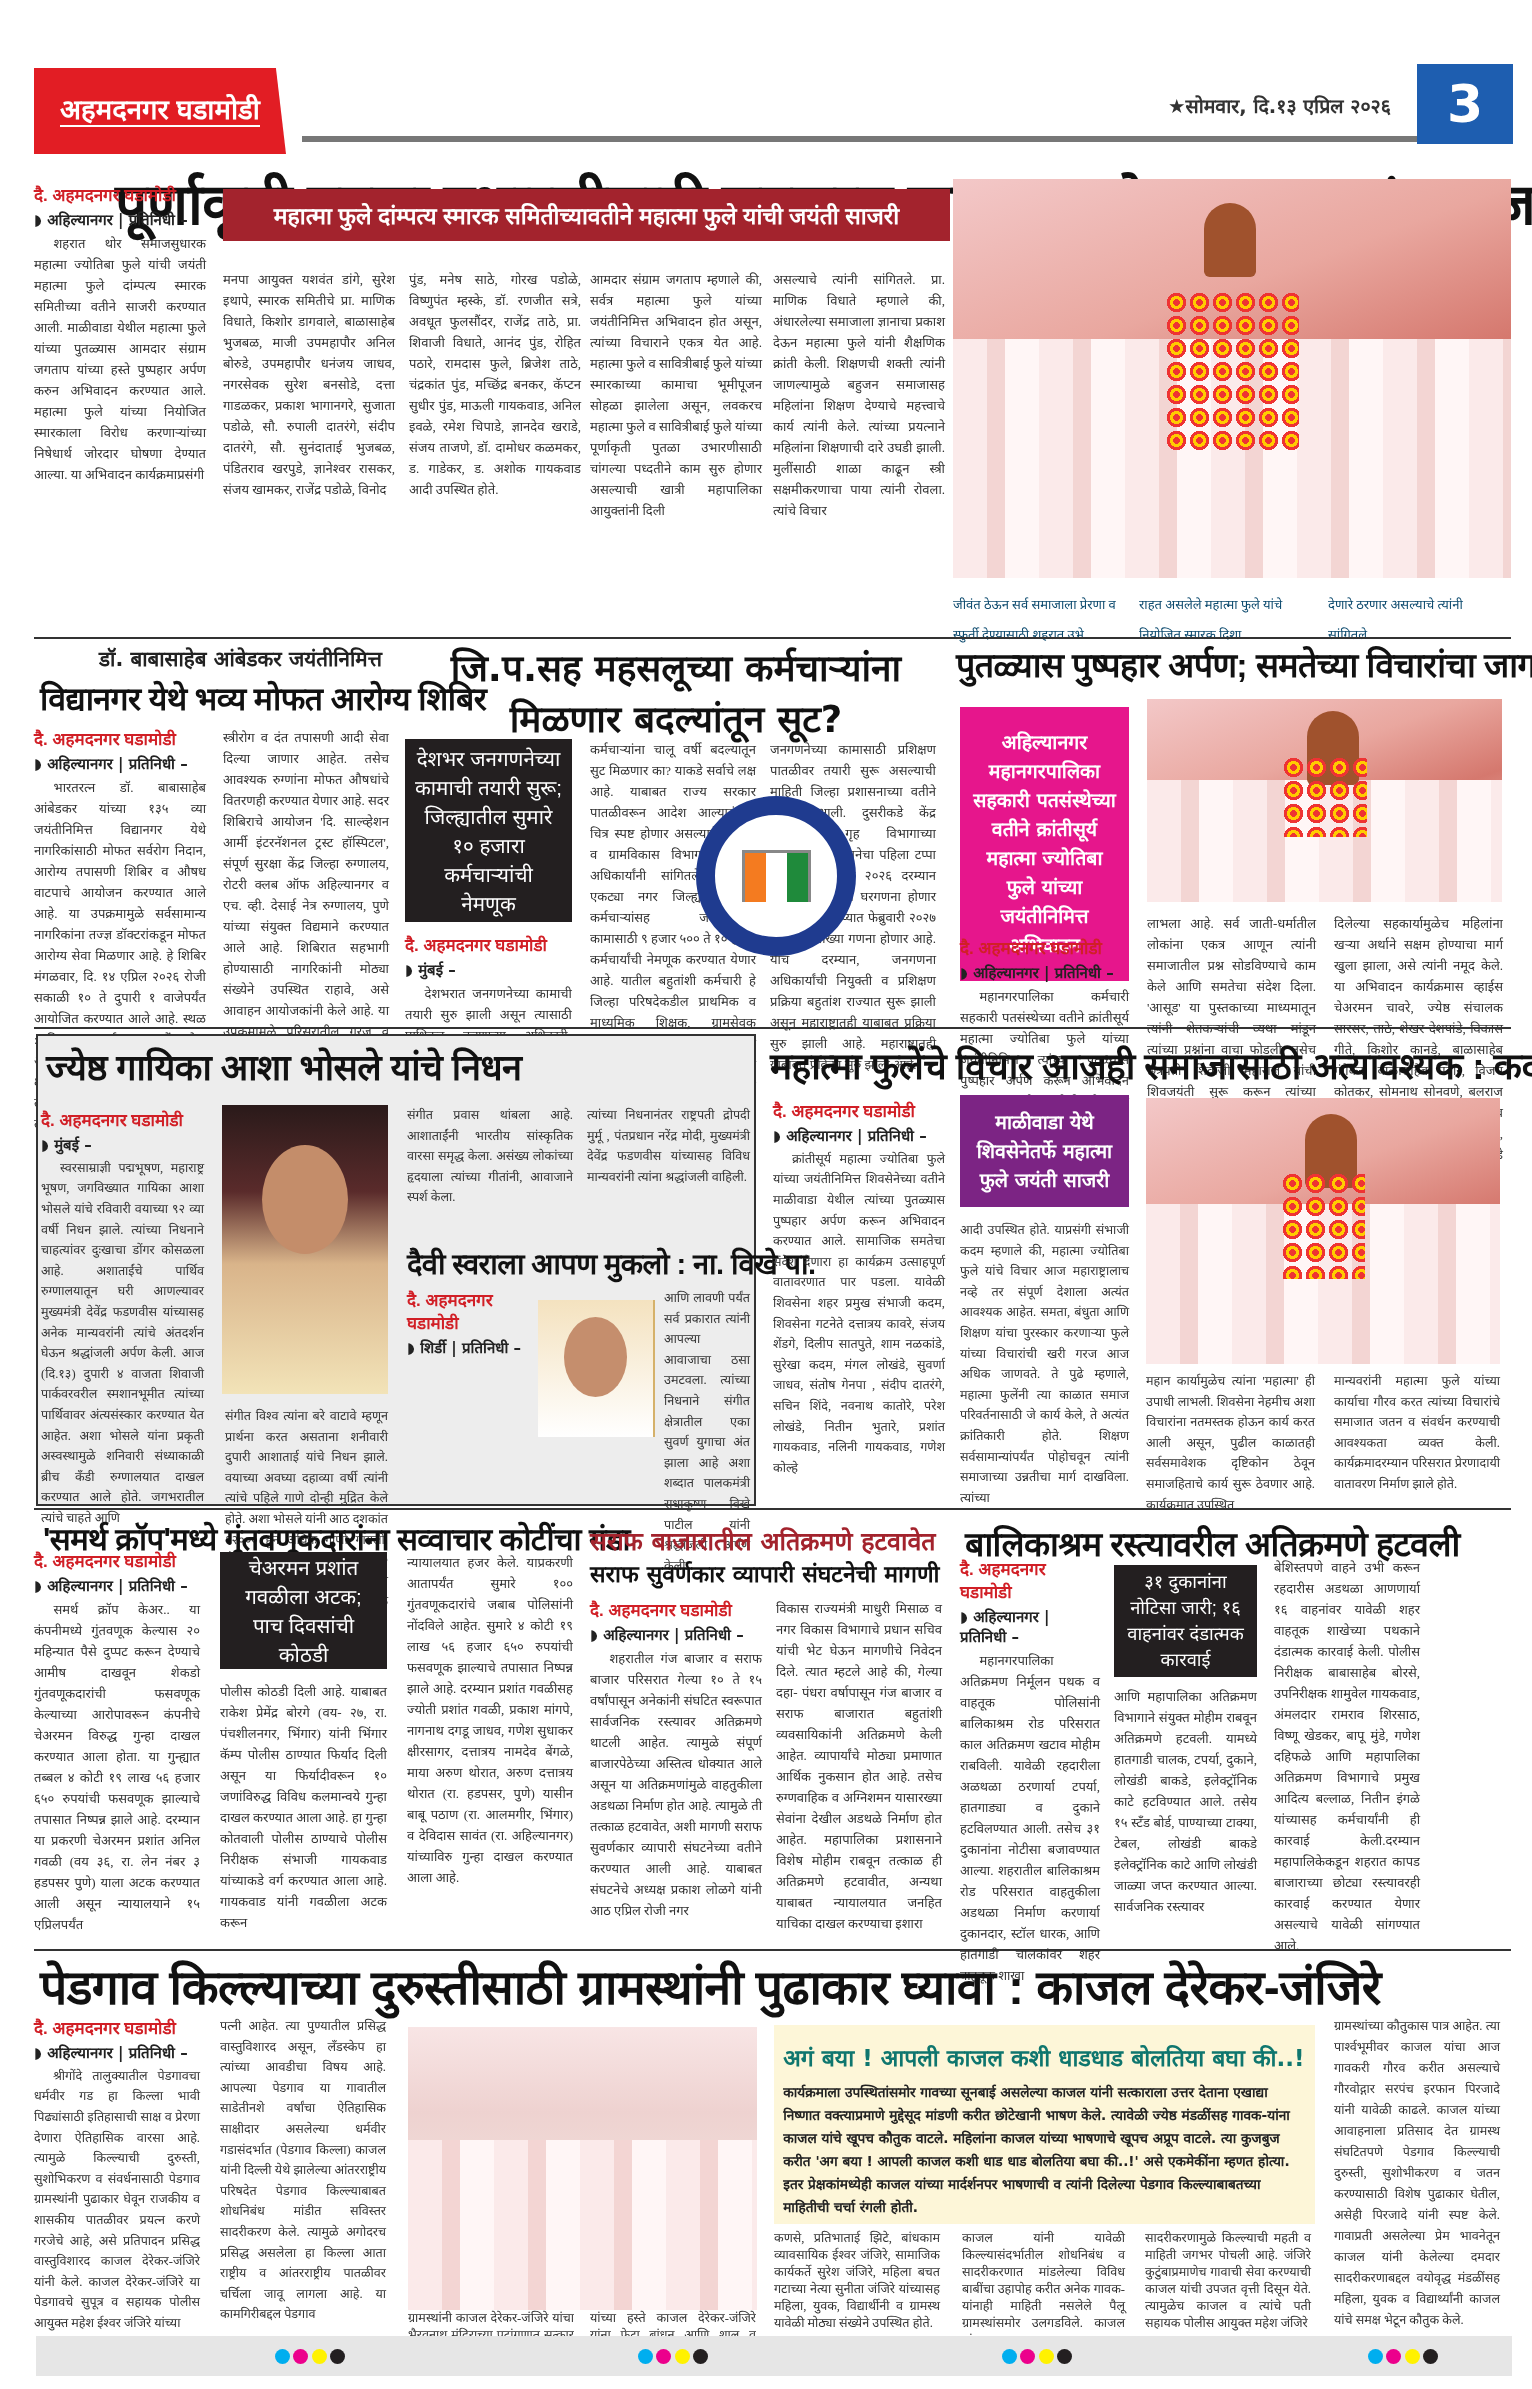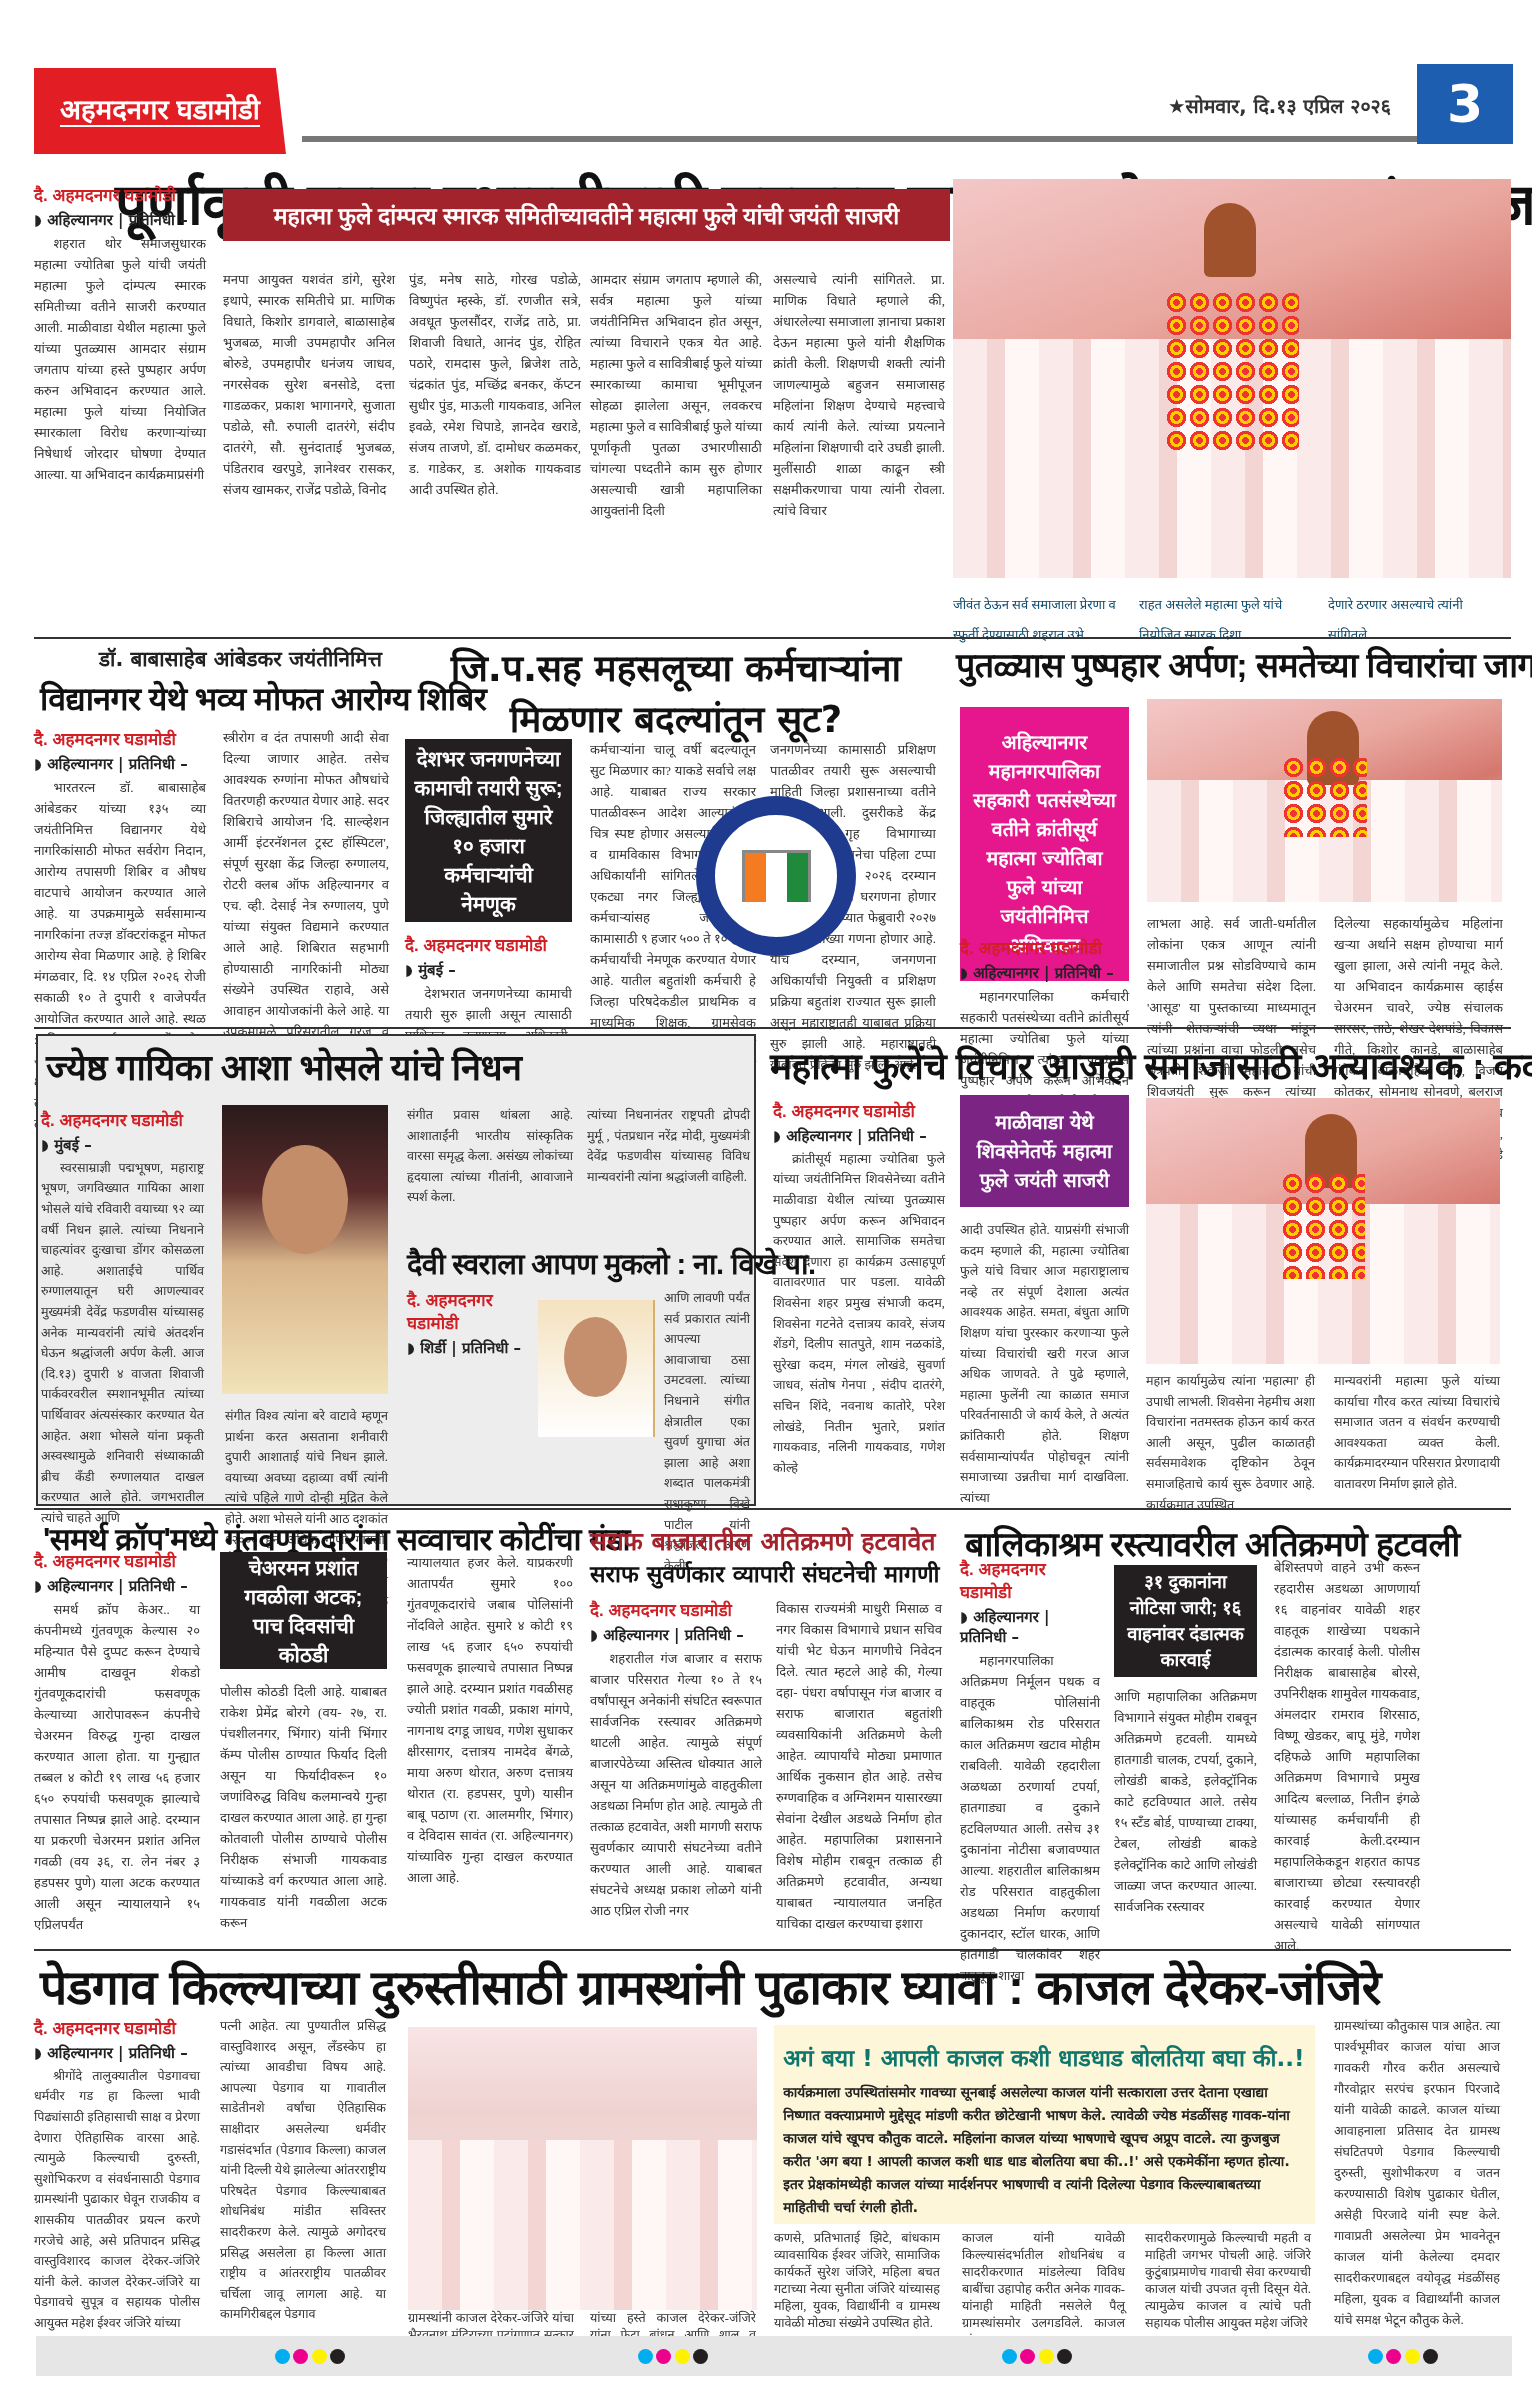--- a/index.html
+++ b/index.html
@@ -13,21 +13,21 @@
 .date{left:1168px;top:92px;font-size:19.5px;color:#333;font-weight:bold}
 .pageno{left:1417px;top:64px;width:96px;height:80px;background:#1e5eb0;color:#fff;font-size:52px;font-weight:bold;display:flex;align-items:center;justify-content:center}
 h1.big{font-family:"Liberation Sans",sans-serif;font-weight:bold;color:#111;letter-spacing:-0.6px;white-space:nowrap}
 .byline{color:#d11f26;font-weight:bold;font-size:17px;font-family:"Liberation Sans",sans-serif}
 .dateline{font-size:15px;font-weight:bold;color:#222;margin:3.4px 0 3.4px}
 .dateline::before{content:"◗ ";}
 .col{font-size:13px;line-height:21px;text-align:justify;color:#333;font-family:"Liberation Serif",serif}
 .col p{text-indent:1.5em}
 .hr{height:2.3px;background:#333}
 .banner{background:#a3232d;color:#fff;font-weight:bold;font-size:23px;display:flex;align-items:center;justify-content:center;font-family:"Liberation Sans",sans-serif}
-.box-dark{background:#231f20;color:#fff;font-weight:bold;font-size:20.6px;line-height:29px;text-align:center;display:flex;align-items:center;justify-content:center;padding:9.2px;font-family:"Liberation Sans",sans-serif}
+.box-dark{background:#231f20;color:#fff;font-weight:normal;font-size:20.6px;line-height:29px;text-align:center;display:flex;align-items:center;justify-content:center;padding:9.2px;font-family:"Liberation Sans",sans-serif}
 .box-pink{background:#e6168c;color:#fff;font-weight:bold;font-size:19.5px;line-height:29px;text-align:center;display:flex;align-items:center;justify-content:center;padding:9.2px}
 .box-purple{background:#7c2484;color:#fff;font-weight:bold;font-size:19.5px;line-height:29px;text-align:center;display:flex;align-items:center;justify-content:center;padding:8px}
 .photo{background:linear-gradient(160deg,#f3c8c8 0%,#e9a79f 35%,#d5786e 60%,#f1d6cf 100%);position:absolute;overflow:hidden}
 .photo .ppl{position:absolute;bottom:0;left:0;right:0;height:60%;background:repeating-linear-gradient(90deg,#fbeaea 0 34px,#f3d5d3 34px 52px,#fff6f6 52px 86px)}
 .photo .statue{position:absolute;left:45%;top:6%;width:52px;height:74px;border-radius:26px 26px 5.7px 5.7px;background:#a0522d}
 .photo .flowers{position:absolute;left:38%;top:28%;width:24%;height:40%;background:radial-gradient(circle,#e33 0 20%,#fc0 20% 40%,#e33 40% 60%,transparent 60%) 0 0/23px 23px}
 .gray-box{background:#ededed;border:2.3px solid #333}
 .yellow-box{background:#fdf6d8}
 .caption{font-size:13px;line-height:30px;color:#0c4a6e;font-family:"Liberation Serif",serif}
 .cmyk{display:flex;gap:3.4px}

